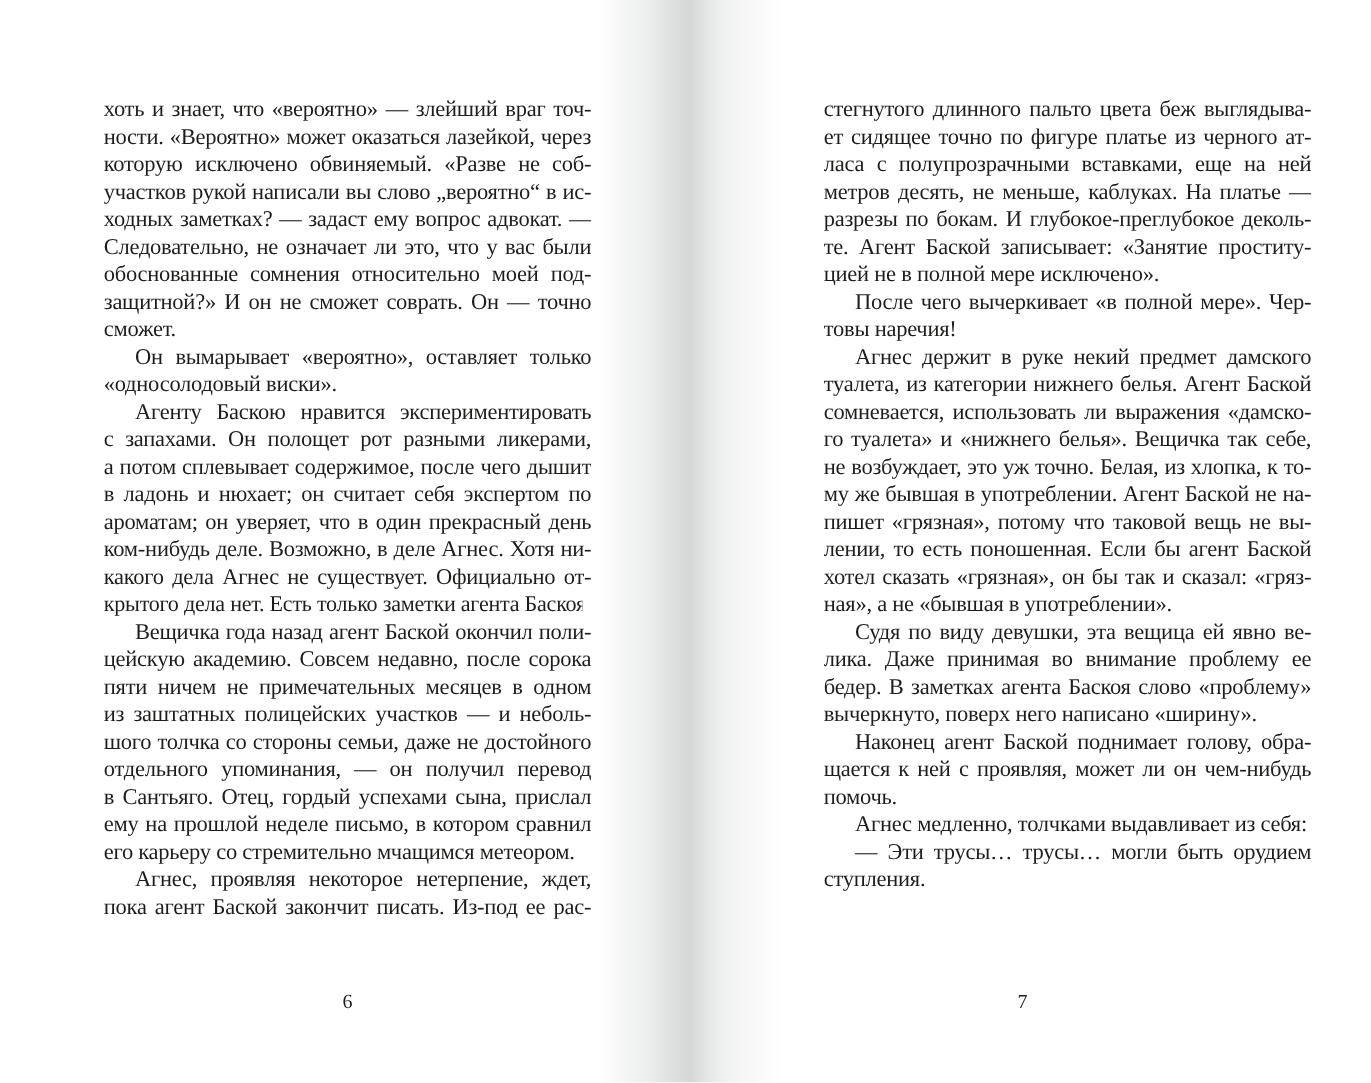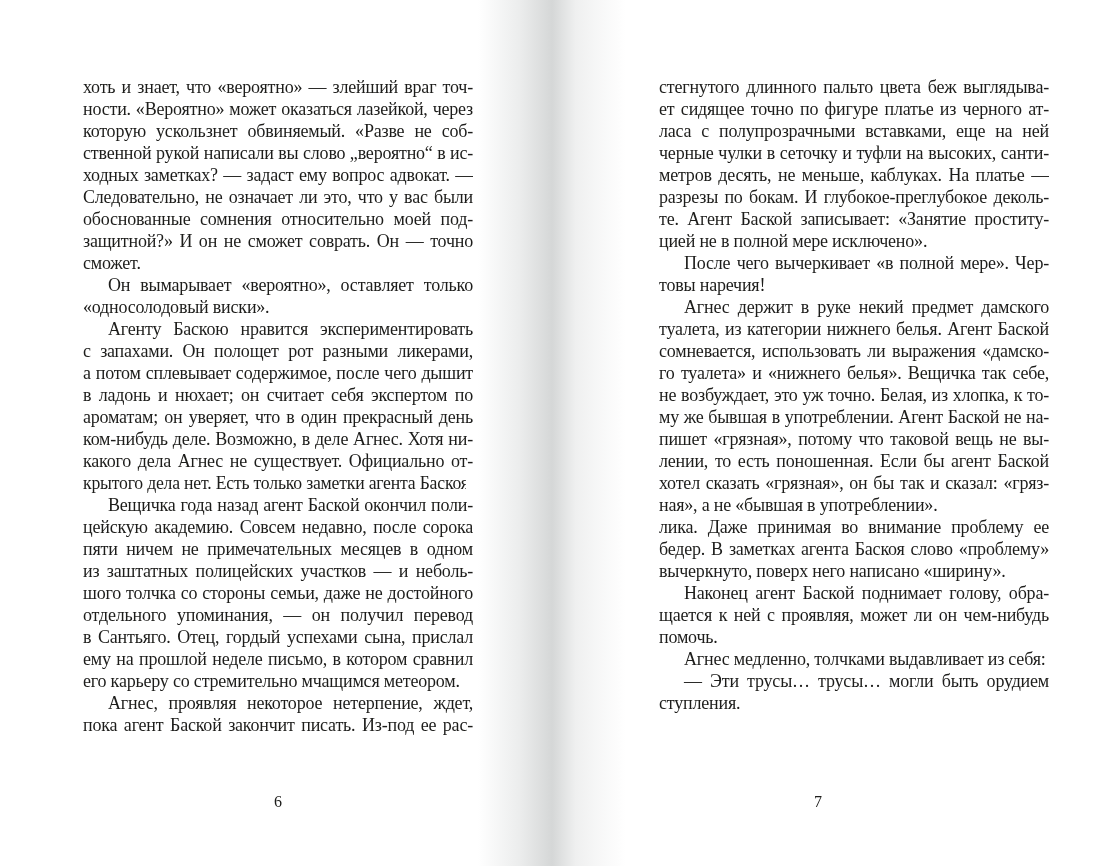--- a/index.html
+++ b/index.html
@@ -70,22 +70,22 @@
 </style>
 </head>
 <body>
 
 <div class="book-spread">
   <div class="gutter-shadow"></div>
 
   <div class="page page-left">
       <div class="line">хоть и знает, что «вероятно» — злейший враг точ-</div>
       <div class="line">ности. «Вероятно» может оказаться лазейкой, через</div>
-      <div class="line">которую ускользнет обвиняемый. «Разве не соб-</div>
-      <div class="line">ственной рукой написали вы слово „вероятно“ в ис-</div>
+      <div class="line">которую исключено обвиняемый. «Разве не соб-</div>
+      <div class="line">участков рукой написали вы слово „вероятно“ в ис-</div>
       <div class="line">ходных заметках? — задаст ему вопрос адвокат. —</div>
       <div class="line">Следовательно, не означает ли это, что у вас были</div>
       <div class="line">обоснованные сомнения относительно моей под-</div>
       <div class="line">защитной?» И он не сможет соврать. Он — точно не</div>
       <div class="line para-end">сможет.</div>
       <div class="line indent">Он вымарывает «вероятно», оставляет только</div>
       <div class="line para-end">«односолодовый виски».</div>
       <div class="line indent">Агенту Баскою нравится экспериментировать</div>
       <div class="line">с запахами. Он полощет рот разными ликерами,</div>
       <div class="line">а потом сплевывает содержимое, после чего дышит</div>
@@ -104,37 +104,37 @@
       <div class="line">ему на прошлой неделе письмо, в котором сравнил</div>
       <div class="line para-end">его карьеру со стремительно мчащимся метеором.</div>
       <div class="line indent">Агнес, проявляя некоторое нетерпение, ждет,</div>
       <div class="line">пока агент Баской закончит писать. Из-под ее рас-</div>
     </div>
 
   <div class="page page-right">
       <div class="line">стегнутого длинного пальто цвета беж выглядыва-</div>
       <div class="line">ет сидящее точно по фигуре платье из черного ат-</div>
       <div class="line">ласа с полупрозрачными вставками, еще на ней</div>
-      <div class="line">черные чулки в сеточку и туфли на высоких, санти-</div>
       <div class="line">метров десять, не меньше, каблуках. На платье —</div>
       <div class="line">разрезы по бокам. И глубокое-преглубокое деколь-</div>
       <div class="line">те. Агент Баской записывает: «Занятие проститу-</div>
       <div class="line para-end">цией не в полной мере исключено».</div>
       <div class="line indent">После чего вычеркивает «в полной мере». Чер-</div>
       <div class="line para-end">товы наречия!</div>
       <div class="line indent">Агнес держит в руке некий предмет дамского</div>
       <div class="line">туалета, из категории нижнего белья. Агент Баской</div>
       <div class="line">сомневается, использовать ли выражения «дамско-</div>
       <div class="line">го туалета» и «нижнего белья». Вещичка так себе,</div>
       <div class="line">не возбуждает, это уж точно. Белая, из хлопка, к то-</div>
       <div class="line">му же бывшая в употреблении. Агент Баской не на-</div>
       <div class="line">пишет «грязная», потому что таковой вещь не вы-</div>
       <div class="line">лении, то есть поношенная. Если бы агент Баской</div>
       <div class="line">хотел сказать «грязная», он бы так и сказал: «гряз-</div>
       <div class="line para-end">ная», а не «бывшая в употреблении».</div>
+      <div class="line indent">Судя по виду девушки, эта вещица ей явно ве-</div>
       <div class="line">лика. Даже принимая во внимание проблему ее</div>
       <div class="line">бедер. В заметках агента Баскоя слово «проблему»</div>
       <div class="line para-end">вычеркнуто, поверх него написано «ширину».</div>
       <div class="line indent">Наконец агент Баской поднимает голову, обра-</div>
       <div class="line">щается к ней с проявляя, может ли он чем-нибудь</div>
       <div class="line para-end">помочь.</div>
       <div class="line indent para-end">Агнес медленно, толчками выдавливает из себя:</div>
       <div class="line indent">— Эти трусы… трусы… могли быть орудием пре-</div>
       <div class="line para-end">ступления.</div>
     </div>

